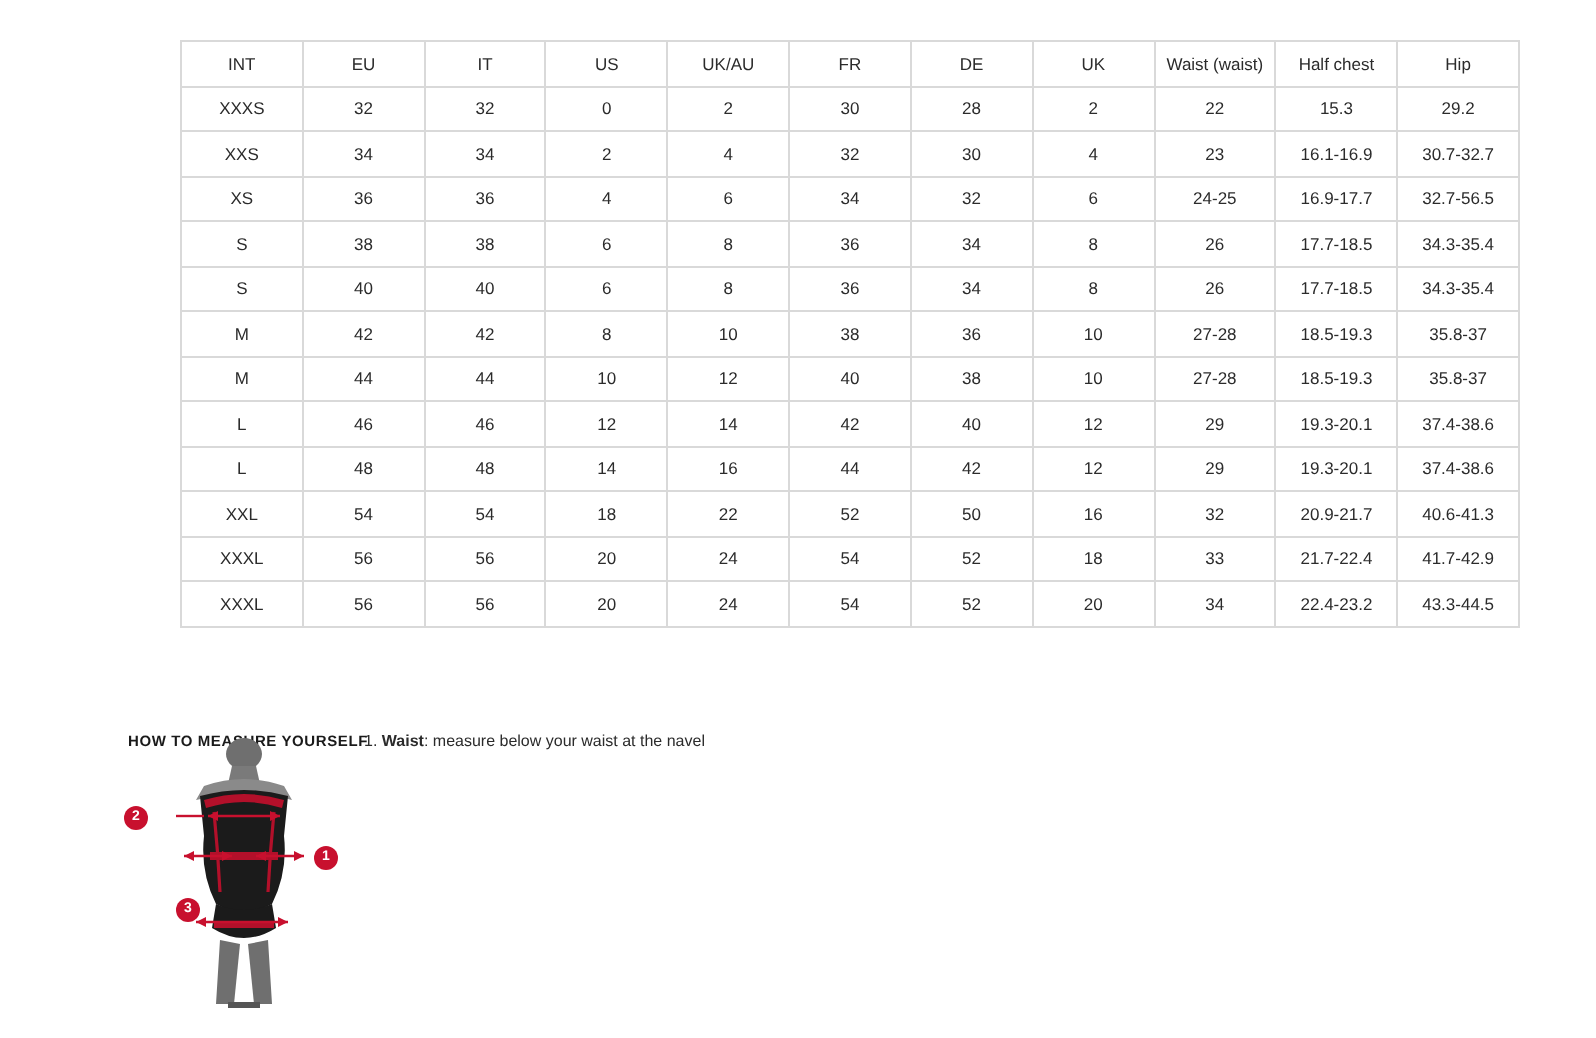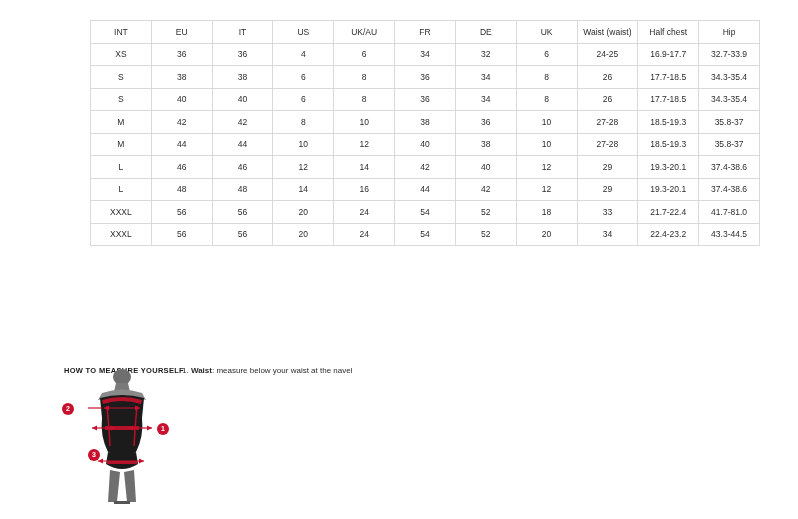--- a/index.html
+++ b/index.html
@@ -105,31 +105,57 @@
         <th>FR</th>
         <th>DE</th>
         <th>UK</th>
         <th>Waist (waist)</th>
         <th>Half chest</th>
         <th>Hip</th>
       </tr>
     </thead>
     <tbody>
       <tr>
+        <td>XXXS</td>
+        <td>32</td>
+        <td>32</td>
+        <td>0</td>
+        <td>2</td>
+        <td>30</td>
+        <td>28</td>
+        <td>2</td>
+        <td>22</td>
+        <td>15.3</td>
+        <td>29.2</td>
+      </tr>
+      <tr>
+        <td>XXS</td>
+        <td>34</td>
+        <td>34</td>
+        <td>2</td>
+        <td>4</td>
+        <td>32</td>
+        <td>30</td>
+        <td>4</td>
+        <td>23</td>
+        <td>16.1-16.9</td>
+        <td>30.7-32.7</td>
+      </tr>
+      <tr>
         <td>XS</td>
         <td>36</td>
         <td>36</td>
         <td>4</td>
         <td>6</td>
         <td>34</td>
         <td>32</td>
         <td>6</td>
         <td>24-25</td>
         <td>16.9-17.7</td>
-        <td>32.7-33.9</td>
+        <td>32.7-56.5</td>
       </tr>
       <tr>
         <td>S</td>
         <td>38</td>
         <td>38</td>
         <td>6</td>
         <td>8</td>
         <td>36</td>
         <td>34</td>
         <td>8</td>
@@ -196,31 +222,44 @@
         <td>14</td>
         <td>16</td>
         <td>44</td>
         <td>42</td>
         <td>12</td>
         <td>29</td>
         <td>19.3-20.1</td>
         <td>37.4-38.6</td>
       </tr>
       <tr>
+        <td>XXL</td>
+        <td>54</td>
+        <td>54</td>
+        <td>18</td>
+        <td>22</td>
+        <td>52</td>
+        <td>50</td>
+        <td>16</td>
+        <td>32</td>
+        <td>20.9-21.7</td>
+        <td>40.6-41.3</td>
+      </tr>
+      <tr>
         <td>XXXL</td>
         <td>56</td>
         <td>56</td>
         <td>20</td>
         <td>24</td>
         <td>54</td>
         <td>52</td>
         <td>18</td>
         <td>33</td>
         <td>21.7-22.4</td>
-        <td>41.7-81.0</td>
+        <td>41.7-42.9</td>
       </tr>
       <tr>
         <td>XXXL</td>
         <td>56</td>
         <td>56</td>
         <td>20</td>
         <td>24</td>
         <td>54</td>
         <td>52</td>
         <td>20</td>

